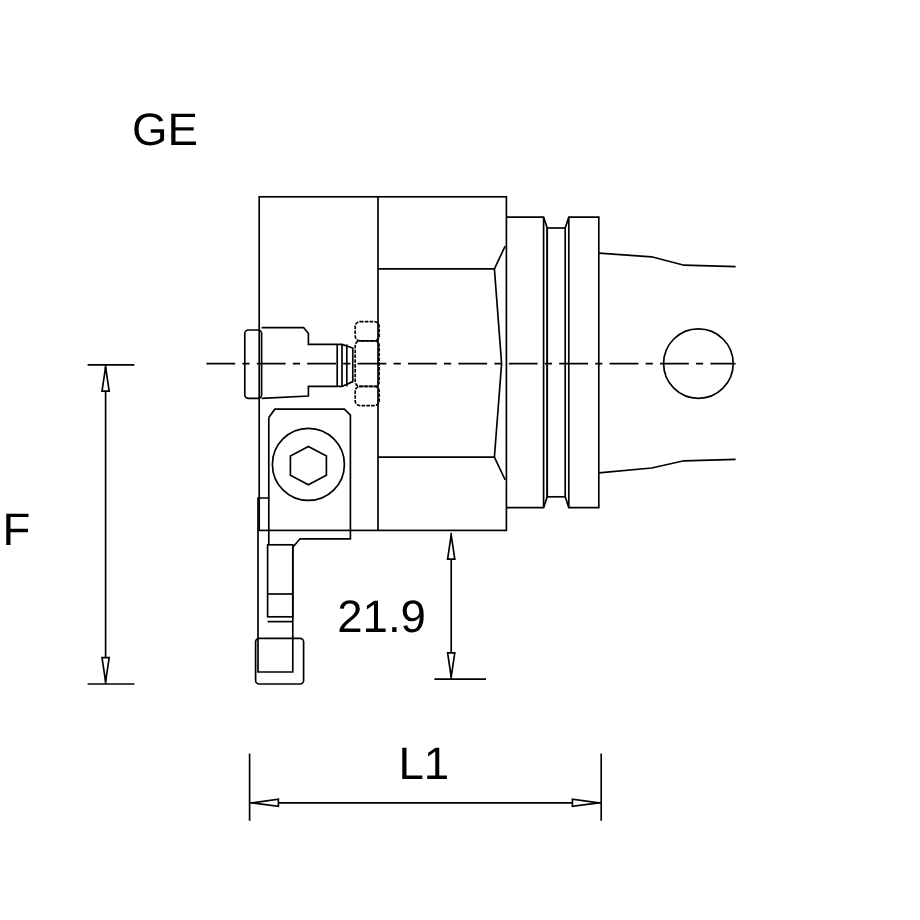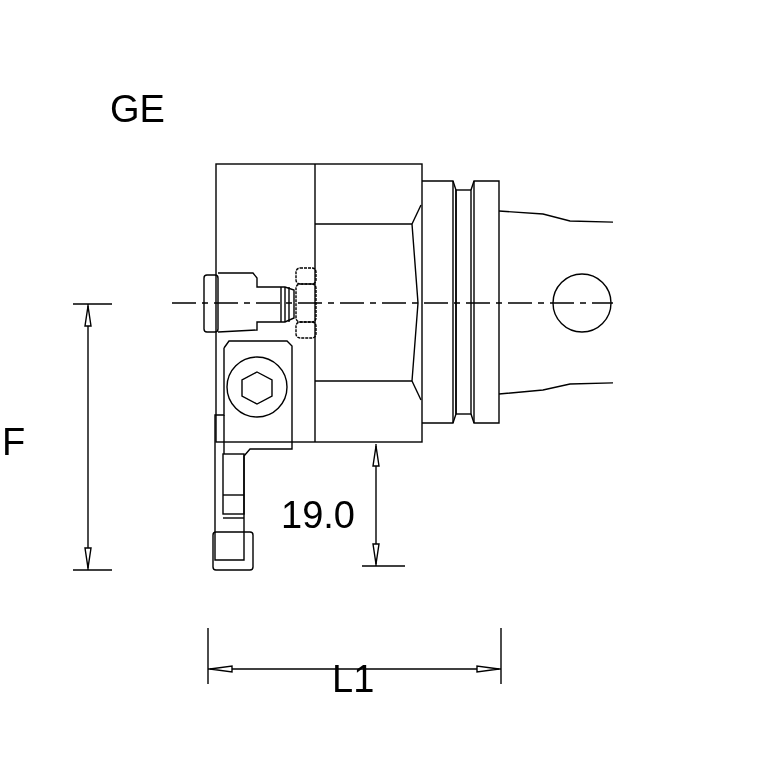--- a/index.html
+++ b/index.html
@@ -95,15 +95,15 @@
       <line x1="735" y1="173" x2="767" y2="173"></line>
       <line x1="735" y1="425" x2="767" y2="425"></line>
       <line x1="750" y1="173" x2="750" y2="425"></line>
       <polygon points="750,175 747,197 753,197" fill="#fff"></polygon>
       <polygon points="750,423 747,401 753,401" fill="#fff"></polygon>
     </g>
   </svg>
 
   <div class="lbl big" style="left:110px;top:90px;">GE</div>
   <div class="lbl dim" style="left:2px;top:423px;">F</div>
-  <div class="lbl dim" style="left:281px;top:496px;">19.0</div>
-  <div class="lbl dim" style="left:332px;top:618px;margin-top:42px;">L1</div>
+  <div class="lbl dim" style="left:281px;top:496px;">21.9</div>
+  <div class="lbl dim" style="left:332px;top:618px;">L1</div>
 </div>
 
 </body></html>

